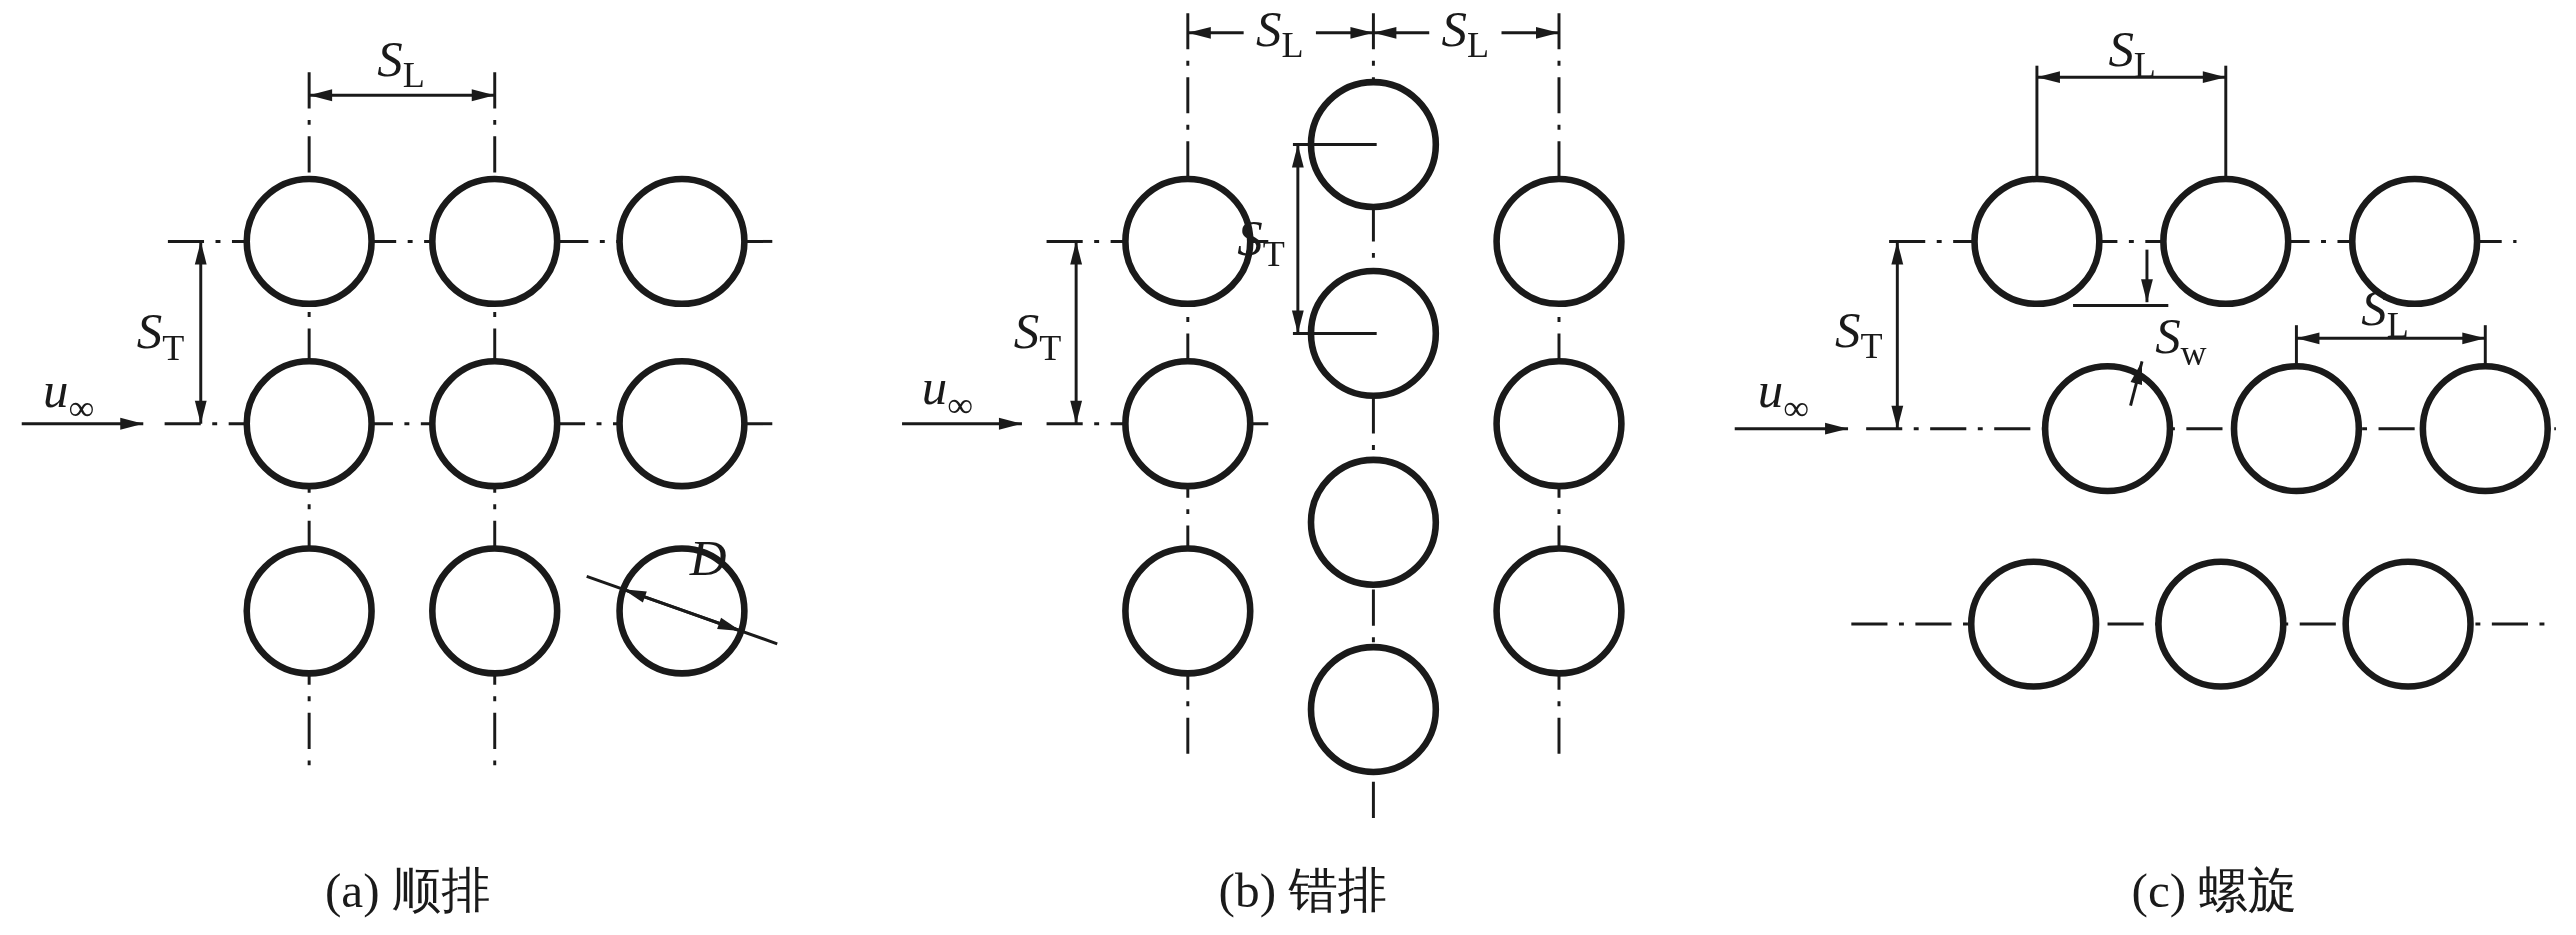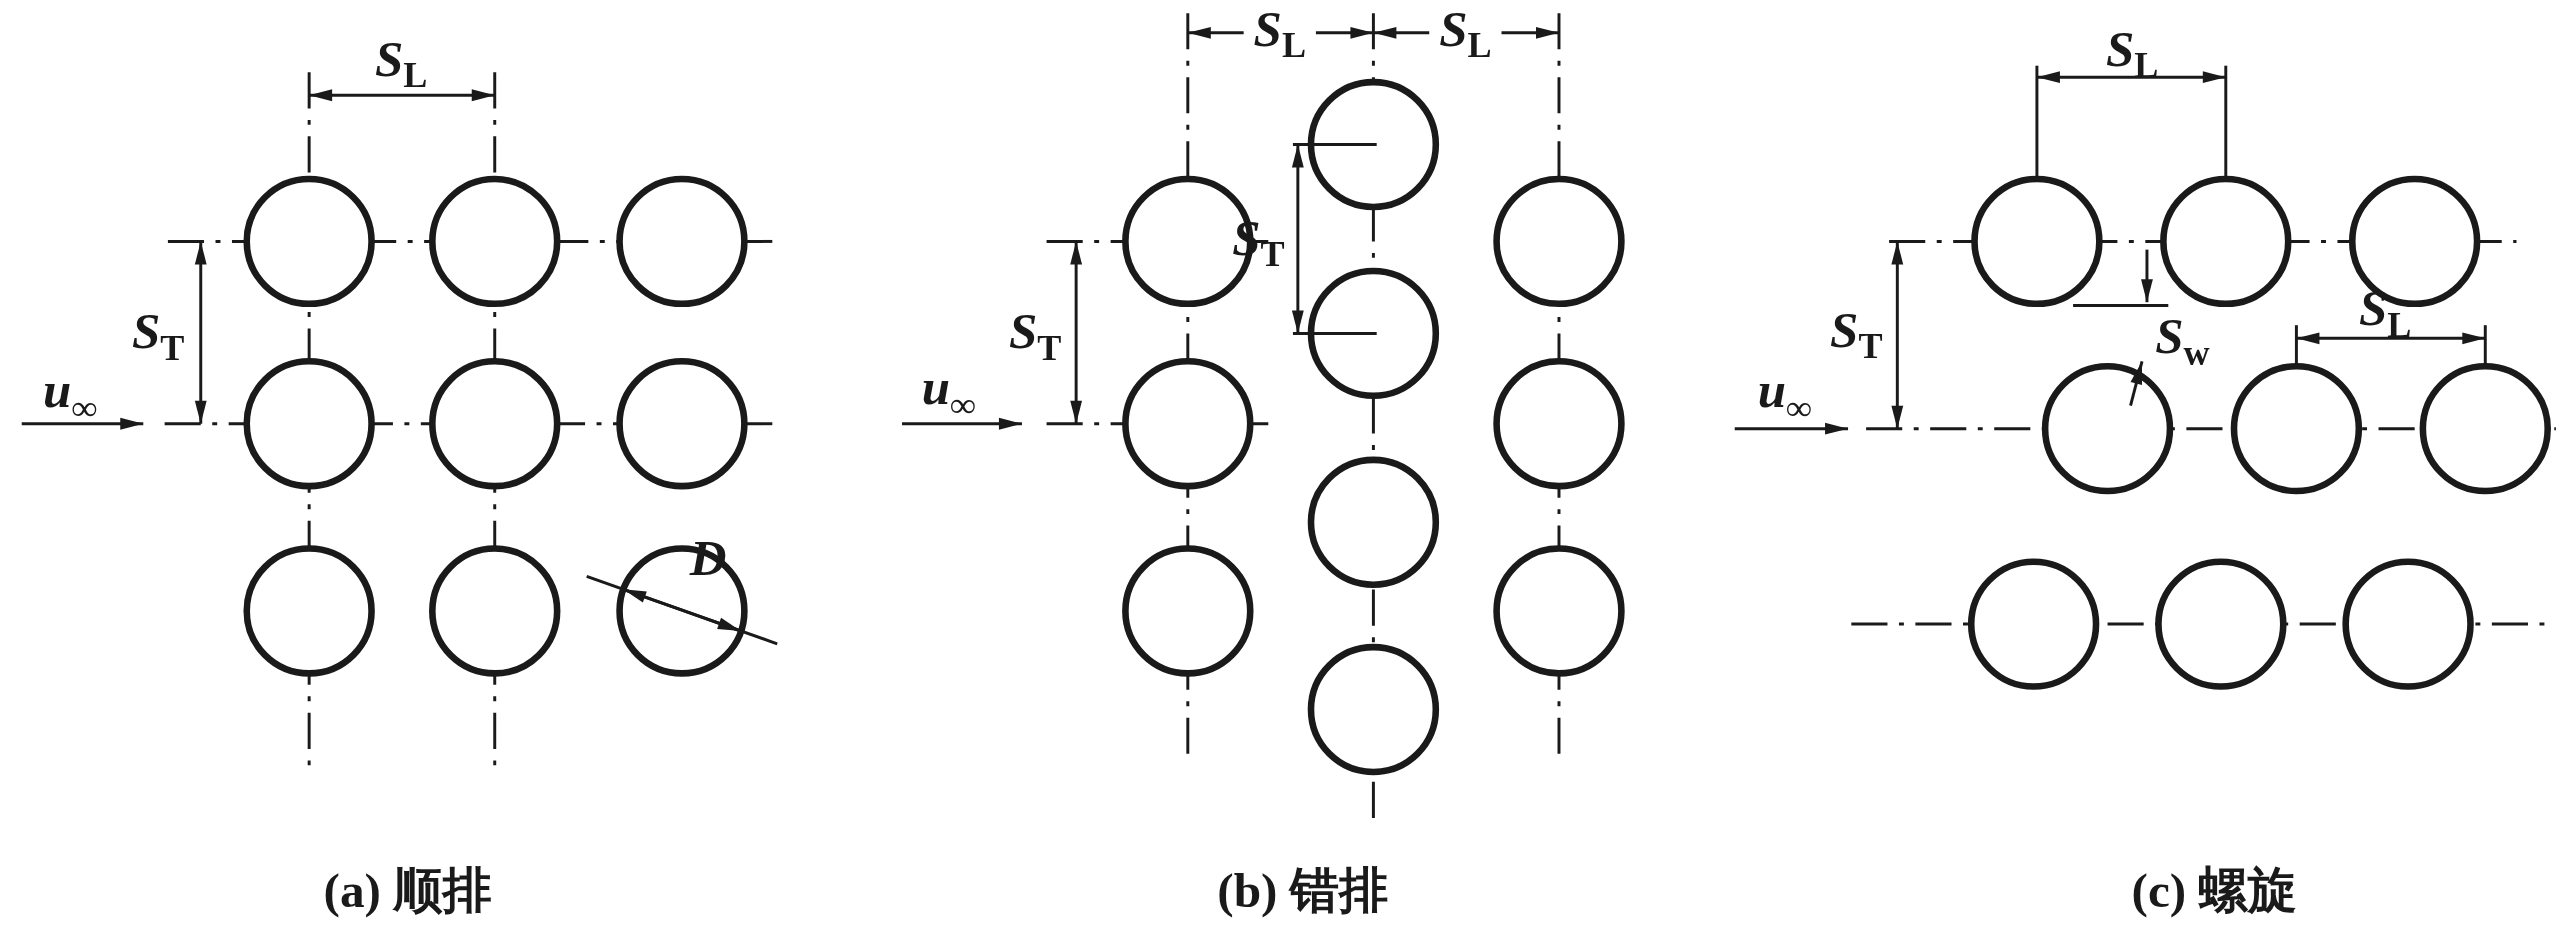--- a/index.html
+++ b/index.html
@@ -1,17 +1,17 @@
 <!DOCTYPE html>
 <html style="--line: #1a1a1a; --background: #ffffff;font-size:12px"><head>
 <meta charset="utf-8">
 <style>
   :root { --line: #1a1a1a; --background: #ffffff; }
   html, body { margin: 0; padding: 0; background: var(--background, #fff); }
-  .stage { width: 2576px; height: 935px; background: var(--background, #fff); font-weight: bold; }
+  .stage { width: 2576px; height: 935px; background: var(--background, #fff); }
   svg { display: block; width: 2576px; height: 935px; }
 
   .cl   { stroke: var(--line,#1a1a1a); stroke-width: 1.8; stroke-dasharray: 22 7 3 7; fill: none; stroke-linecap: butt; }
   .sl   { stroke: var(--line,#1a1a1a); stroke-width: 1.8; fill: none; }
   .tube { stroke: var(--line,#1a1a1a); stroke-width: 4; fill: #ffffff; }
   .math { font-family: "Liberation Serif", "DejaVu Serif", serif; font-style: italic; font-size: 31px; fill: var(--line,#1a1a1a); }
   .sub  { font-size: 22px; font-style: normal; }
   .cap  { font-family: "Liberation Serif", "DejaVu Sans", serif; font-style: normal; font-size: 30px; fill: var(--line,#1a1a1a); }
   .arrowhead { fill: var(--line,#1a1a1a); }
 </style>

